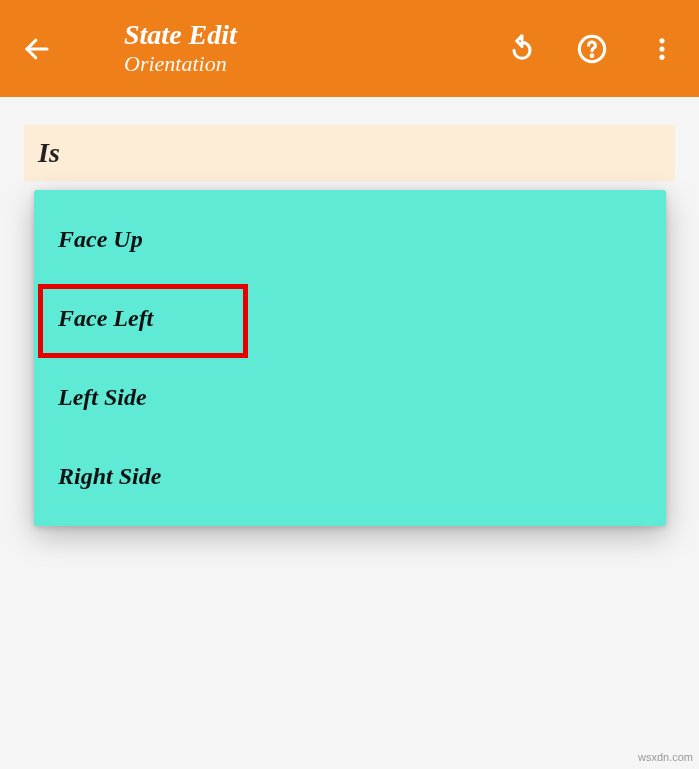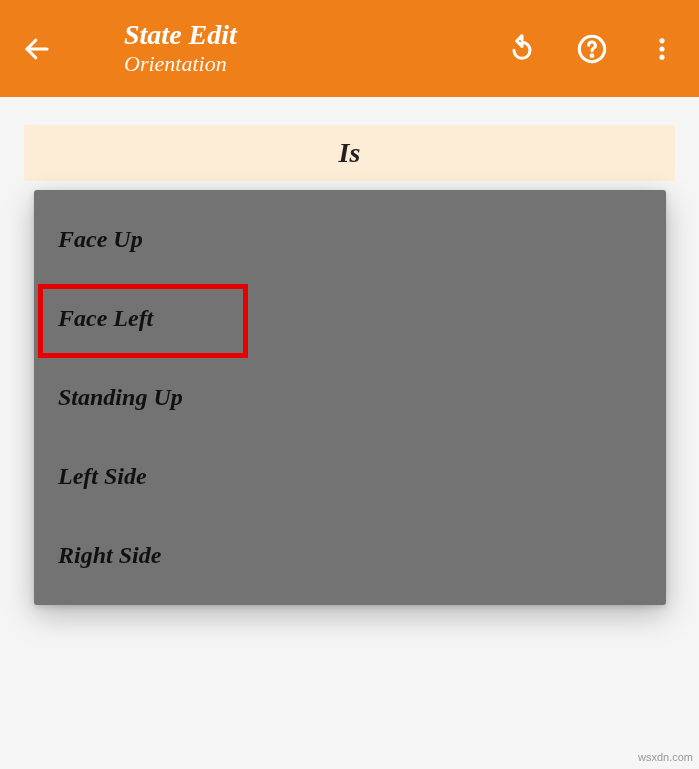--- a/index.html
+++ b/index.html
@@ -60,28 +60,27 @@
     .content {
       padding: 28px 24px 0 24px;
     }
     .section-header {
       background: #fdecd6;
       padding: 12px 14px;
       font-size: 28px;
       font-weight: bold;
       font-style: italic;
       color: #222;
-      text-align: center;
     }
     .popup {
       position: absolute;
       left: 34px;
       top: 190px;
       width: 632px;
-      background: #737373;
+      background: #5eead4;
       border-radius: 3px;
       box-shadow: 0 10px 30px rgba(0,0,0,0.25), 0 2px 6px rgba(0,0,0,0.15);
       padding: 10px 0;
     }
     .option {
       padding: 26px 24px;
       font-size: 24px;
       font-weight: bold;
       font-style: italic;
       color: #111;
@@ -140,20 +139,19 @@
   </div>
 </div>
 
 <div class="content">
   <div class="section-header">Is</div>
 </div>
 
 <div class="popup">
   <div class="option">Face Up</div>
   <div class="option">Face Left</div>
-  <div class="option">Standing Up</div>
   <div class="option">Left Side</div>
   <div class="option">Right Side</div>
 </div>
 
 <div class="highlight-box" style="left:38px; top:284px; width:210px; height:74px;"></div>
 
 <div class="watermark">wsxdn.com</div>
 
 </body></html>

